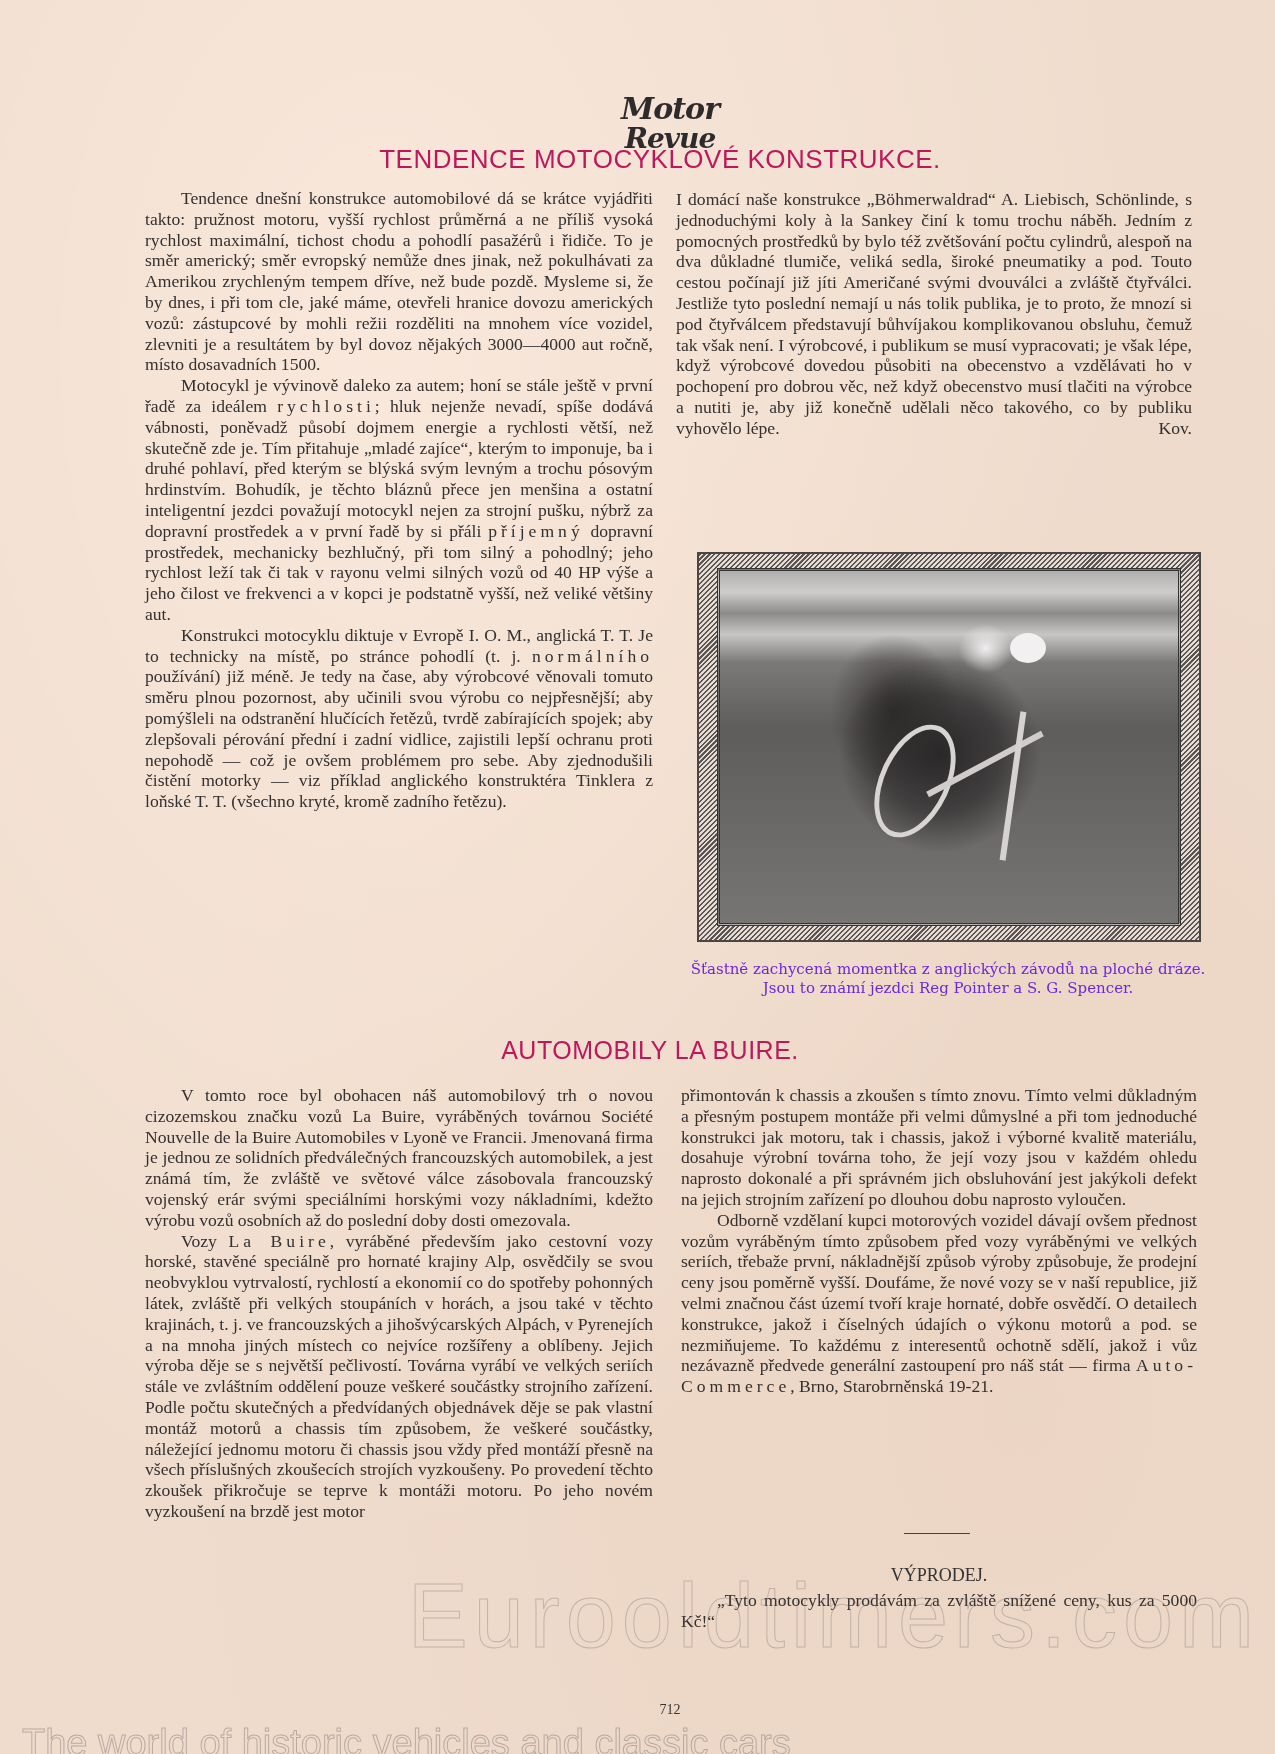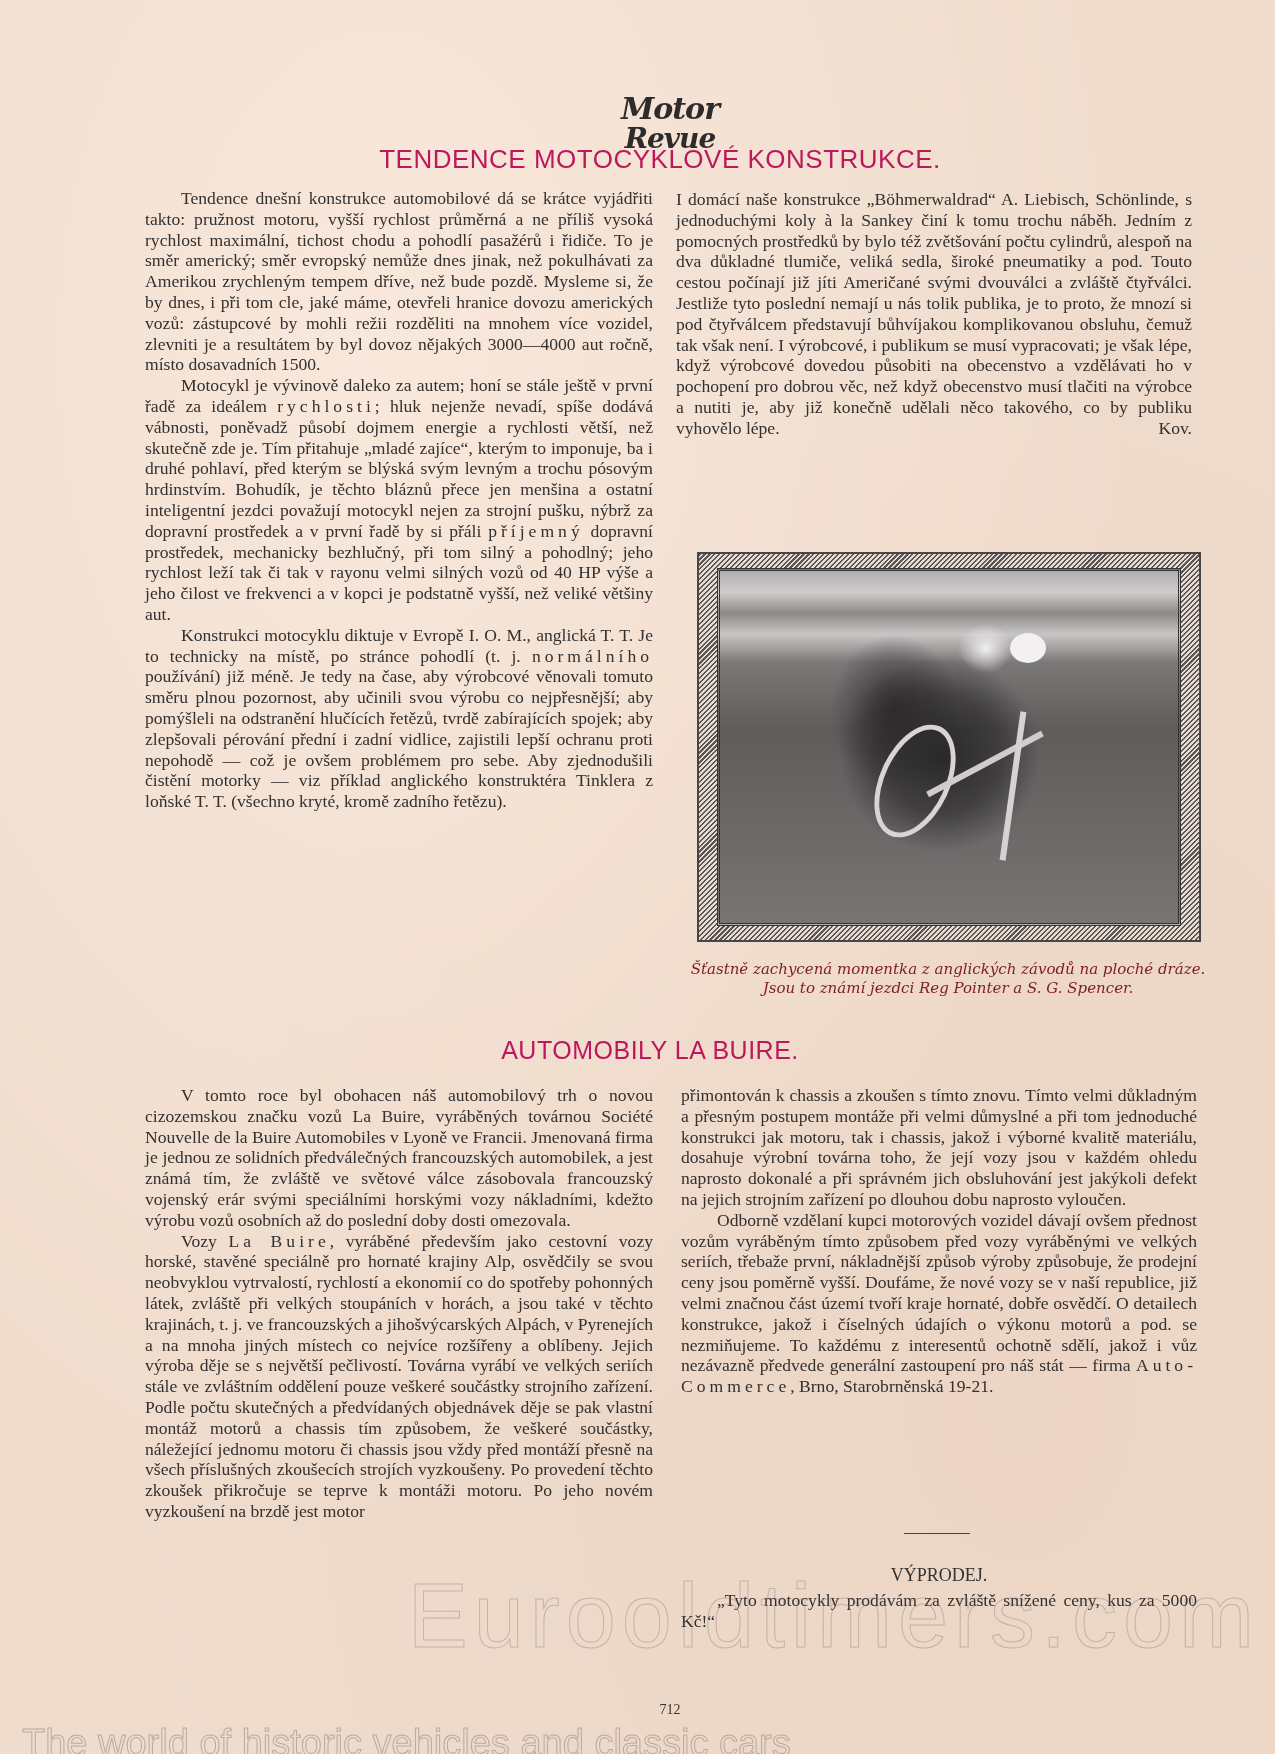--- a/index.html
+++ b/index.html
@@ -62,21 +62,21 @@
   .photo .fork {
     position: absolute; left: 290px; top: 140px; width: 6px; height: 150px;
     background: #d6d2d2; transform: rotate(8deg);
   }
   .photo .helmet {
     position: absolute; left: 290px; top: 62px; width: 36px; height: 30px;
     background: #f2f0f0; border-radius: 50%;
   }
   .caption {
     position: absolute; left: 680px; top: 960px; width: 536px; text-align: center;
-    font-style: italic; font-size: 15px; line-height: 19px; color: #7f1d1d;
+    font-size: 15px; line-height: 19px; color: #6d28d9;
     font-family: "DejaVu Serif", serif;
   }
   .rule {
     position: absolute; left: 904px; top: 1533px; width: 66px; height: 1px; background: #444;
   }
   #h-vyprodej {
     position: absolute; left: 681px; top: 1565px; width: 516px; text-align: center;
     font-size: 18px; font-family: "Liberation Serif", serif; color: #333;
   }
   #vyprodej-text { top: 1590px; }

